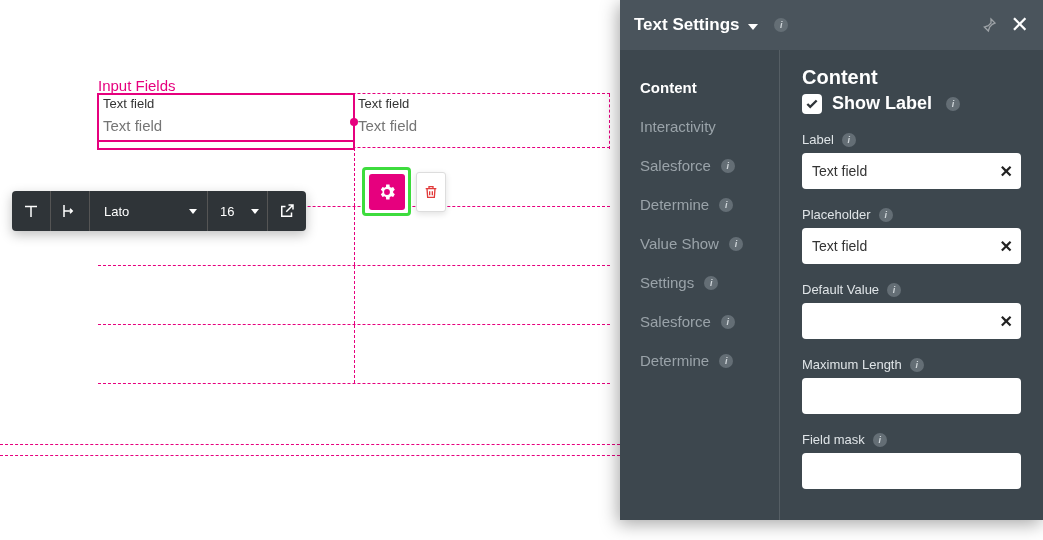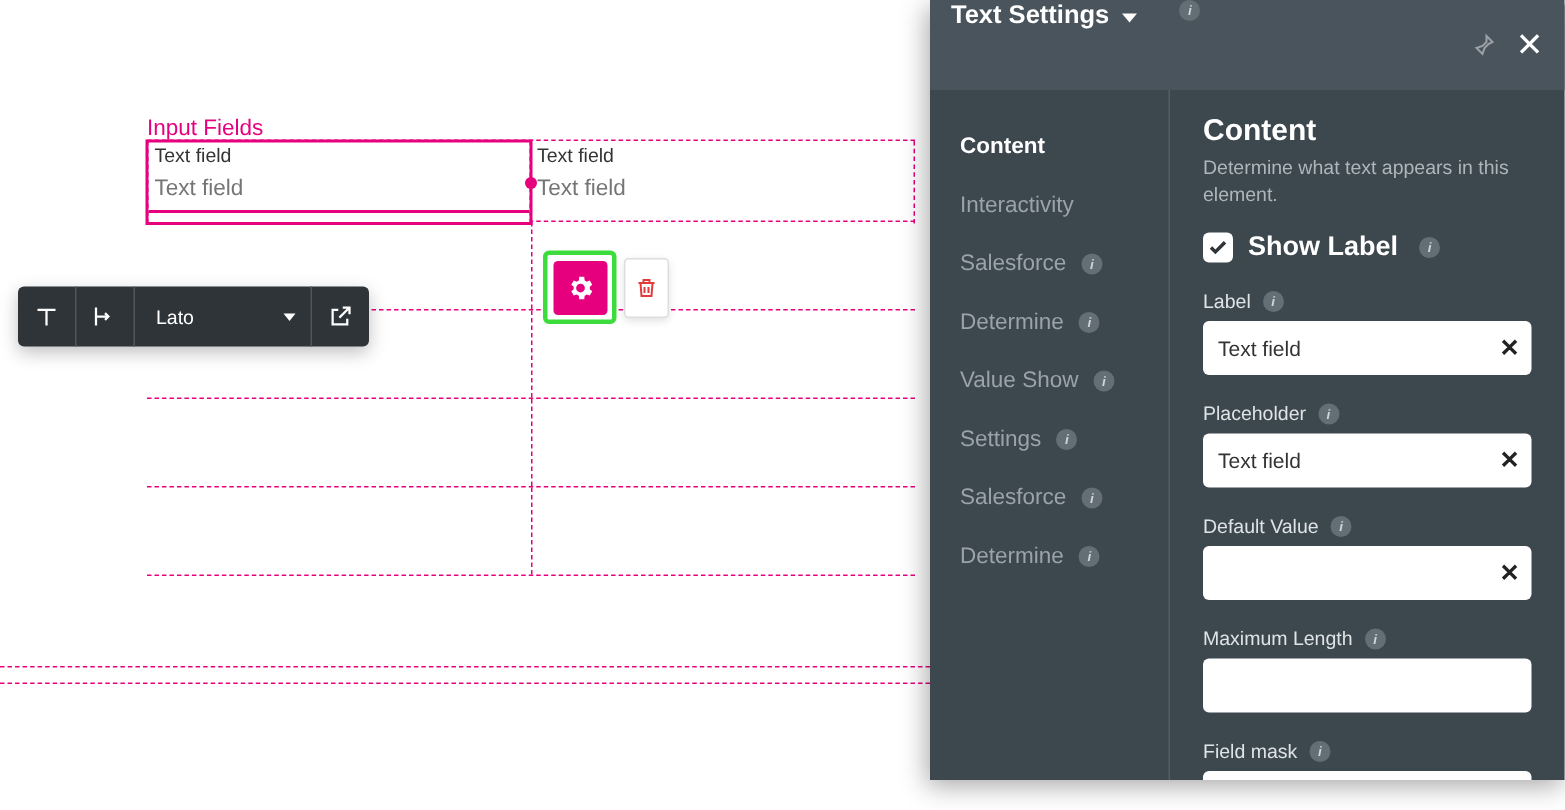--- a/index.html
+++ b/index.html
@@ -92,22 +92,22 @@
     box-shadow: 0 2px 6px rgba(0,0,0,0.12);
   }
 
   
   .panel {
     position: absolute; left: 620px; top: 0; width: 423px; height: 520px;
     background: #3d474e; color: #fff; border-radius: 4px 4px 0 0;
     display: flex; flex-direction: column; box-shadow: -2px 4px 18px rgba(0,0,0,0.35);
   }
   .panel-hdr {
-    height: 60px; background: #4a545c; display: flex; 
-    padding: 0 14px; gap: 24px;
+    height: 50px; background: #4a545c; display: flex; align-items: center;
+    padding: 0 14px; gap: 12px;
   }
   .panel-title { font-size: 17px; font-weight: 700; }
   .info-dot {
     width: 14px; height: 14px; border-radius: 50%; background: #646e75;
     display: inline-flex; align-items: center; justify-content: center;
     font-size: 9px; font-weight: 700; color: #cfd5d9; font-style: italic;
     margin-left: 4px;
   }
   .hdr-right { margin-left: auto; display: flex; align-items: center; gap: 14px; }
   .close-x { font-size: 22px; cursor: pointer; color:#fff; line-height:1;}
@@ -178,20 +178,24 @@
           <path d="M4 6h16M12 6v14"></path>
         </svg>
     </div>
     <div class="tb-cell">
       <svg class="tb-icon" viewBox="0 0 24 24" fill="none" stroke="#fff" stroke-width="2">
           <path d="M4 4v16M4 12h10M12 9l3 3-3 3"></path>
         </svg>
     </div>
     <div class="tb-cell font">
       <span>Lato</span>
+      <span class="chev-sm"></span>
+    </div>
+    <div class="tb-cell size">
+      <span>16</span>
       <span class="chev-sm"></span>
     </div>
     <div class="tb-cell">
       <svg class="tb-icon" viewBox="0 0 24 24" fill="none" stroke="#fff" stroke-width="2">
           <path d="M14 4h6v6M20 4l-9 9M18 14v5H5V6h5"></path>
         </svg>
     </div>
   </div>
 
   <div class="gear-wrap">
@@ -253,21 +257,20 @@
           <span class="info-dot">i</span>
         </div>
         <div class="nav-item">
           <span>Determine</span>
           <span class="info-dot">i</span>
         </div>
       </div>
 
     <div class="content-col">
       <h2>Content</h2>
-      <div class="sub">Determine what text appears in this element.</div>
 
       <div class="chk-row">
         <div class="chk">
           <svg viewBox="0 0 24 24" fill="none" stroke="#2f3438" stroke-width="4">
               <path d="M4 12l5 5L20 6"></path>
             </svg>
         </div>
         <span class="chk-lbl">Show Label</span>
         <span class="info-dot">i</span>
       </div>

